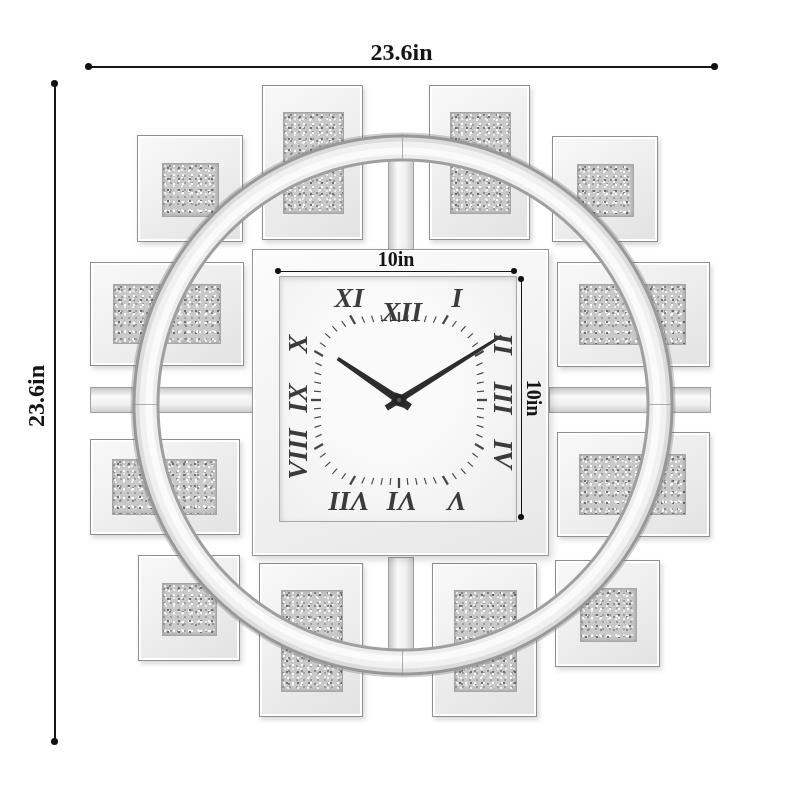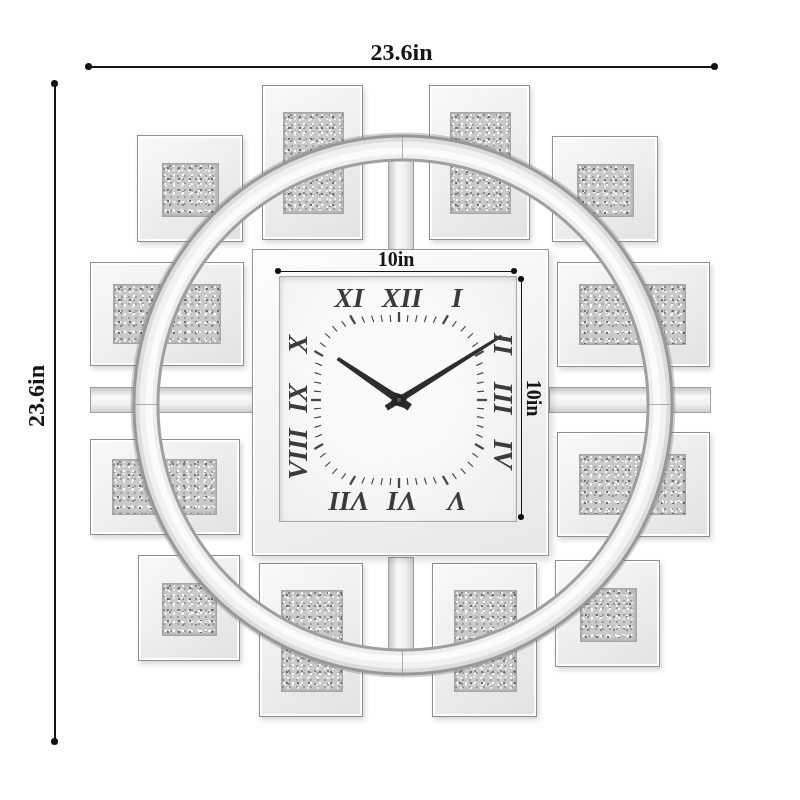--- a/index.html
+++ b/index.html
@@ -205,21 +205,21 @@
           <line x1="102.4" y1="45.0" x2="101.0" y2="38.2" stroke="#464646" stroke-width="1.15"></line>
           <line x1="110.8" y1="45.0" x2="110.1" y2="38.0" stroke="#464646" stroke-width="1.15"></line>
           <polygon points="116.8,126.3 56.6,83.1 58.7,80.1 121.2,119.7 131.9,127.2 127.7,133.4" fill="#2d2d2d"></polygon>
           <polygon points="117.3,120.2 220.9,57.8 222.3,60.0 120.7,125.8 107.9,133.5 104.7,128.4" fill="#2d2d2d"></polygon>
           <rect x="112" y="117" width="14" height="12" rx="2" fill="#2a2a2a" transform="rotate(18 119 123)"></rect>
           <circle cx="119" cy="123" r="5.2" fill="#242424"></circle>
           <circle cx="119" cy="123" r="2.2" fill="#575757"></circle>
         </svg>
       <div id="numerals" style="position:absolute;left:0;top:0;width:0;height:0;">
           <span class="numeral" style="left: 69px; top: 21px; transform: translate(-50%, -50%) rotate(0deg);">XI</span>
-          <span class="numeral" style="left: 122px; top: 21px; transform: translate(-50%, -50%) rotate(0deg);">XII</span>
+          <span class="numeral" style="left: 122px; top: 35px; transform: translate(-50%, -50%) rotate(0deg);">XII</span>
           <span class="numeral" style="left: 177px; top: 21px; transform: translate(-50%, -50%) rotate(0deg);">I</span>
           <span class="numeral" style="left: 223px; top: 67px; transform: translate(-50%, -50%) rotate(90deg);">II</span>
           <span class="numeral" style="left: 223px; top: 121px; transform: translate(-50%, -50%) rotate(90deg);">III</span>
           <span class="numeral" style="left: 223px; top: 177px; transform: translate(-50%, -50%) rotate(90deg);">IV</span>
           <span class="numeral" style="left: 177px; top: 224px; transform: translate(-50%, -50%) rotate(180deg);">V</span>
           <span class="numeral" style="left: 122px; top: 224px; transform: translate(-50%, -50%) rotate(180deg);">VI</span>
           <span class="numeral" style="left: 69px; top: 224px; transform: translate(-50%, -50%) rotate(180deg);">VII</span>
           <span class="numeral" style="left: 18px; top: 177px; transform: translate(-50%, -50%) rotate(270deg);">VIII</span>
           <span class="numeral" style="left: 18px; top: 121px; transform: translate(-50%, -50%) rotate(270deg);">IX</span>
           <span class="numeral" style="left: 18px; top: 67px; transform: translate(-50%, -50%) rotate(270deg);">X</span>

